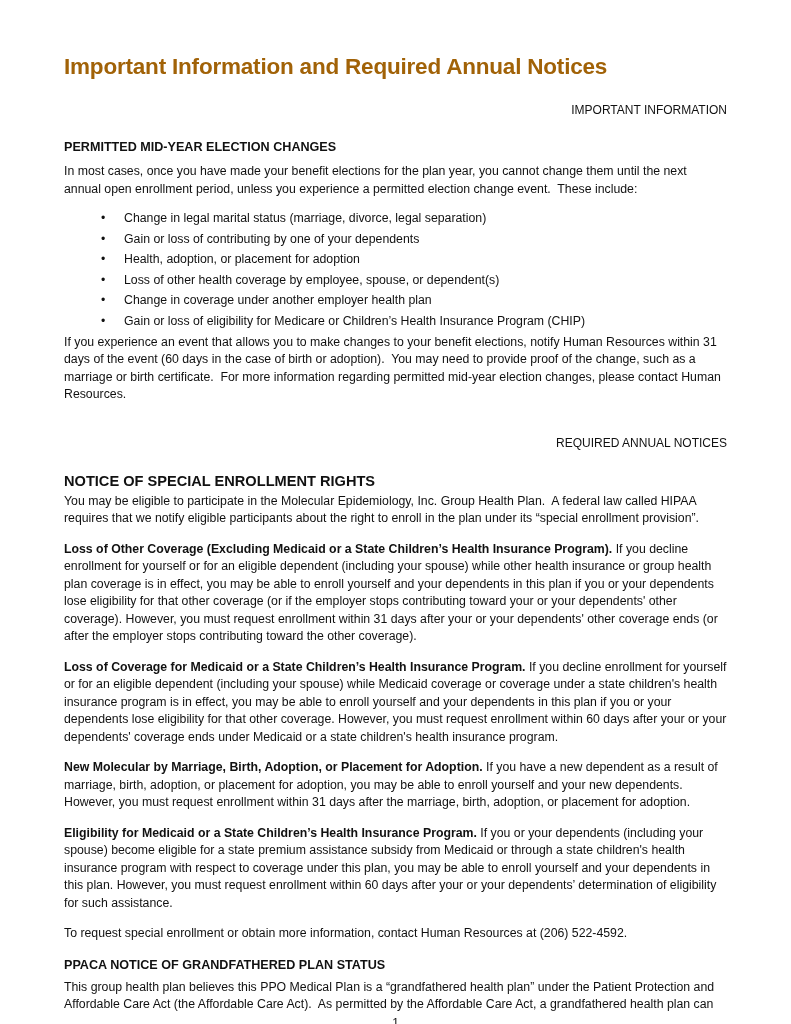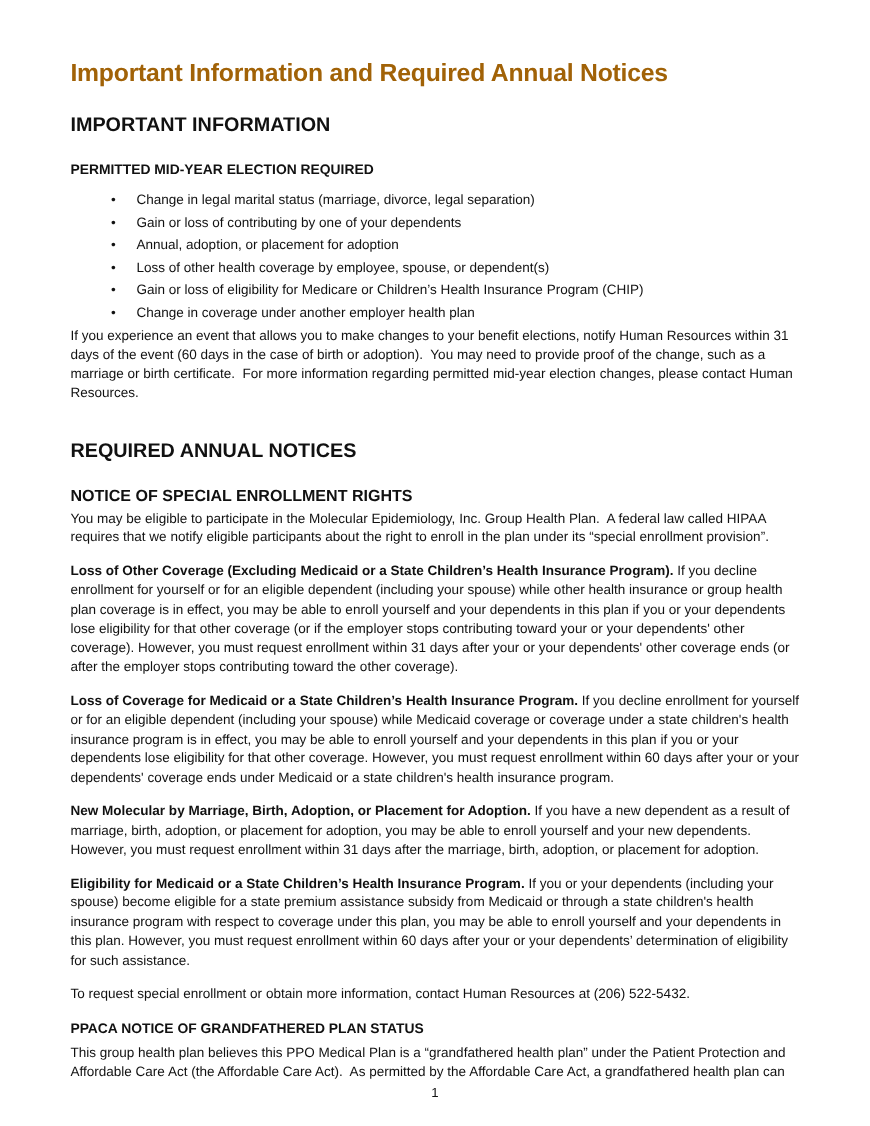--- a/index.html
+++ b/index.html
@@ -14,23 +14,23 @@
     overflow: hidden;
   }
   .doc-title {
     font-size: 22.5px;
     font-weight: bold;
     color: #a16207;
     letter-spacing: -0.2px;
     margin-bottom: 23px;
   }
   .center-heading {
-    text-align: left;
-    font-size: 18px;
-    font-weight: bold;
+    text-align: right;
+    font-size: 12px;
+    font-weight: normal;
     margin-bottom: 23px;
   }
   .sub-heading {
     font-size: 12.6px;
     font-weight: bold;
     margin-bottom: 9px;
   }
   .big-sub-heading {
     font-size: 14.6px;
     font-weight: bold;
@@ -74,49 +74,50 @@
 </style>
 </head>
 <body>
 
 <div class="page">
 
   <h1 class="doc-title">Important Information and Required Annual Notices</h1>
 
   <h2 class="center-heading">IMPORTANT INFORMATION</h2>
 
-  <h3 class="sub-heading">PERMITTED MID-YEAR ELECTION REQUIRED</h3>
+  <h3 class="sub-heading">PERMITTED MID-YEAR ELECTION CHANGES</h3>
 
+  <p class="para intro">In most cases, once you have made your benefit elections for the plan year, you cannot change them until the next annual open enrollment period, unless you experience a permitted election change event.  These include:</p>
 
   <ul class="bullets">
     <li>Change in legal marital status (marriage, divorce, legal separation)</li>
     <li>Gain or loss of contributing by one of your dependents</li>
-    <li>Annual, adoption, or placement for adoption</li>
+    <li>Health, adoption, or placement for adoption</li>
     <li>Loss of other health coverage by employee, spouse, or dependent(s)</li>
+    <li>Change in coverage under another employer health plan</li>
     <li>Gain or loss of eligibility for Medicare or Children’s Health Insurance Program (CHIP)</li>
-    <li>Change in coverage under another employer health plan</li>
   </ul>
 
   <p class="para">If you experience an event that allows you to make changes to your benefit elections, notify Human Resources within 31 days of the event (60 days in the case of birth or adoption).  You may need to provide proof of the change, such as a marriage or birth certificate.  For more information regarding permitted mid-year election changes, please contact Human Resources.</p>
 
   <h2 class="center-heading section-gap-top">REQUIRED ANNUAL NOTICES</h2>
 
   <h3 class="big-sub-heading heading-gap-top">NOTICE OF SPECIAL ENROLLMENT RIGHTS</h3>
 
   <p class="para">You may be eligible to participate in the Molecular Epidemiology, Inc. Group Health Plan.  A federal law called HIPAA requires that we notify eligible participants about the right to enroll in the plan under its “special enrollment provision”.</p>
 
   <p class="para"><strong>Loss of Other Coverage (Excluding Medicaid or a State Children’s Health Insurance Program).</strong><span> If you decline enrollment for yourself or for an eligible dependent (including your spouse) while other health insurance or group health plan coverage is in effect, you may be able to enroll yourself and your dependents in this plan if you or your dependents lose eligibility for that other coverage (or if the employer stops contributing toward your or your dependents' other coverage). However, you must request enrollment within 31 days after your or your dependents' other coverage ends (or after the employer stops contributing toward the other coverage).</span></p>
 
   <p class="para"><strong>Loss of Coverage for Medicaid or a State Children’s Health Insurance Program.</strong><span> If you decline enrollment for yourself or for an eligible dependent (including your spouse) while Medicaid coverage or coverage under a state children's health insurance program is in effect, you may be able to enroll yourself and your dependents in this plan if you or your dependents lose eligibility for that other coverage. However, you must request enrollment within 60 days after your or your dependents' coverage ends under Medicaid or a state children's health insurance program.</span></p>
 
   <p class="para"><strong>New Molecular by Marriage, Birth, Adoption, or Placement for Adoption.</strong><span> If you have a new dependent as a result of marriage, birth, adoption, or placement for adoption, you may be able to enroll yourself and your new dependents. However, you must request enrollment within 31 days after the marriage, birth, adoption, or placement for adoption.</span></p>
 
   <p class="para"><strong>Eligibility for Medicaid or a State Children’s Health Insurance Program.</strong><span> If you or your dependents (including your spouse) become eligible for a state premium assistance subsidy from Medicaid or through a state children's health insurance program with respect to coverage under this plan, you may be able to enroll yourself and your dependents in this plan. However, you must request enrollment within 60 days after your or your dependents’ determination of eligibility for such assistance.</span></p>
 
-  <p class="para">To request special enrollment or obtain more information, contact Human Resources at (206) 522-5432.</p>
+  <p class="para">To request special enrollment or obtain more information, contact Human Resources at (206) 522-4592.</p>
 
   <h3 class="sub-heading ppaca-heading">PPACA NOTICE OF GRANDFATHERED PLAN STATUS</h3>
 
   <p class="para ppaca-body">This group health plan believes this PPO Medical Plan is a “grandfathered health plan” under the Patient Protection and Affordable Care Act (the Affordable Care Act).  As permitted by the Affordable Care Act, a grandfathered health plan can</p>
 
   <div class="page-number">1</div>
 
 </div>
 
 </body></html>

